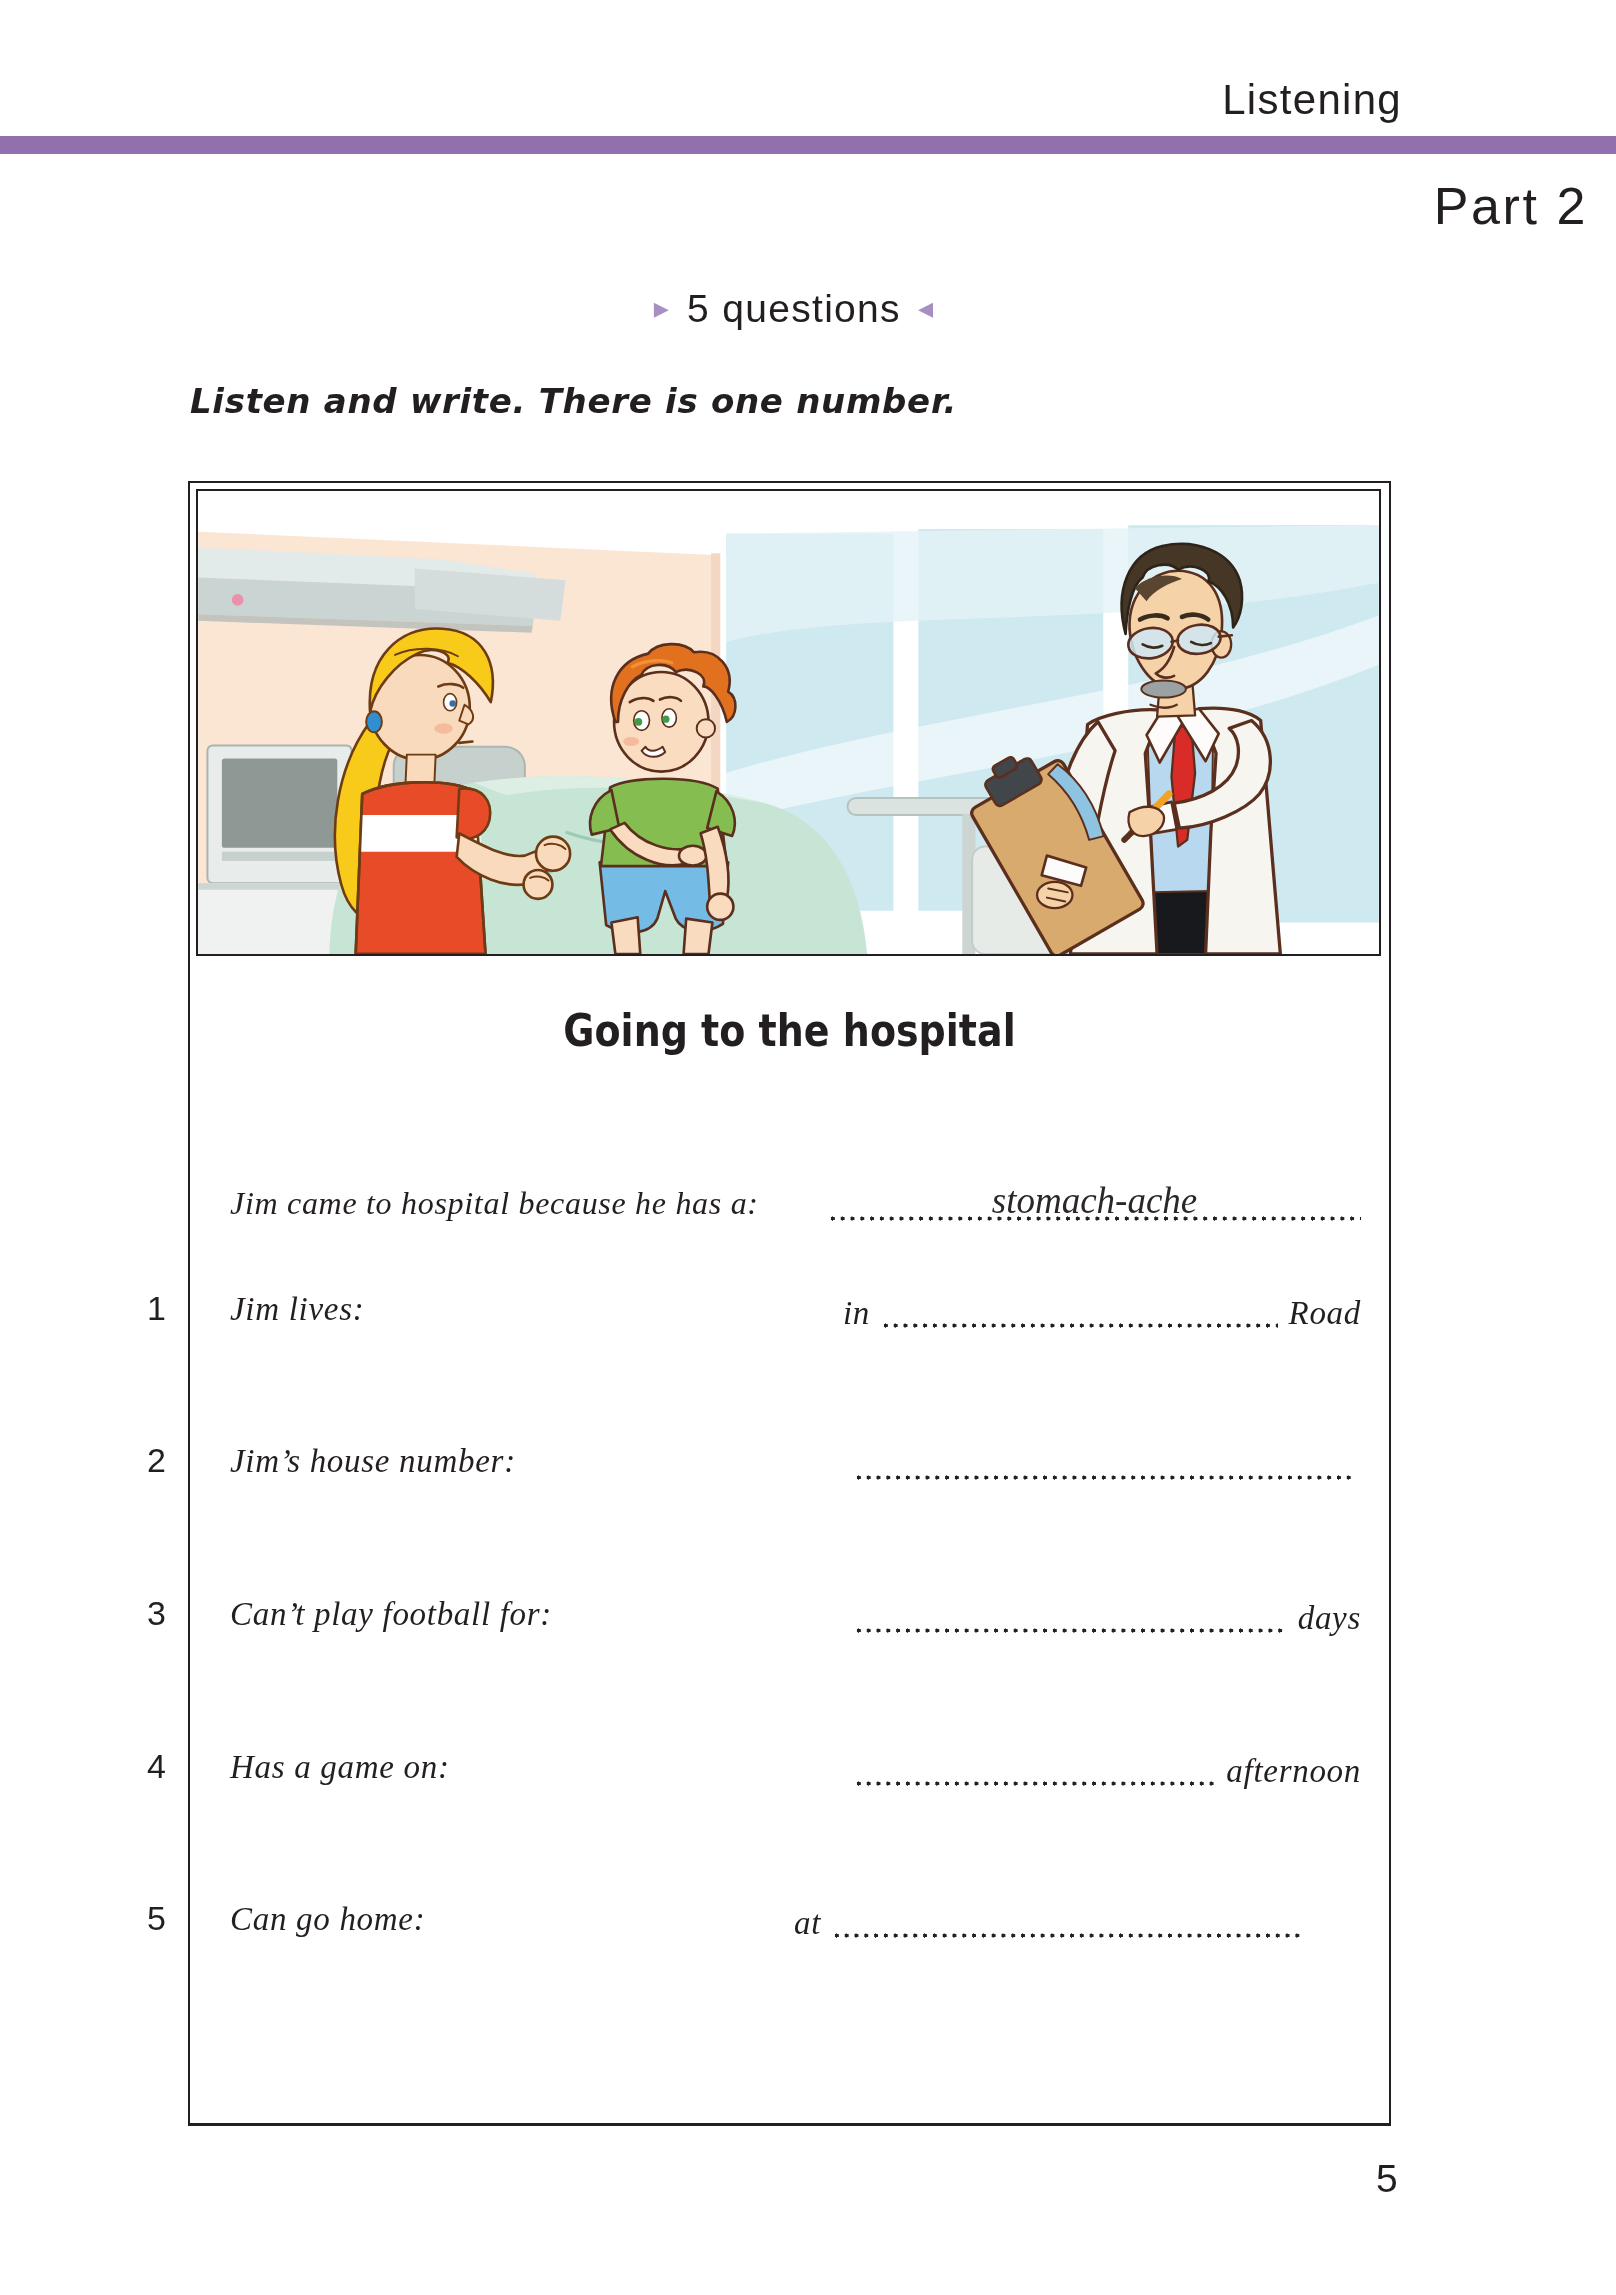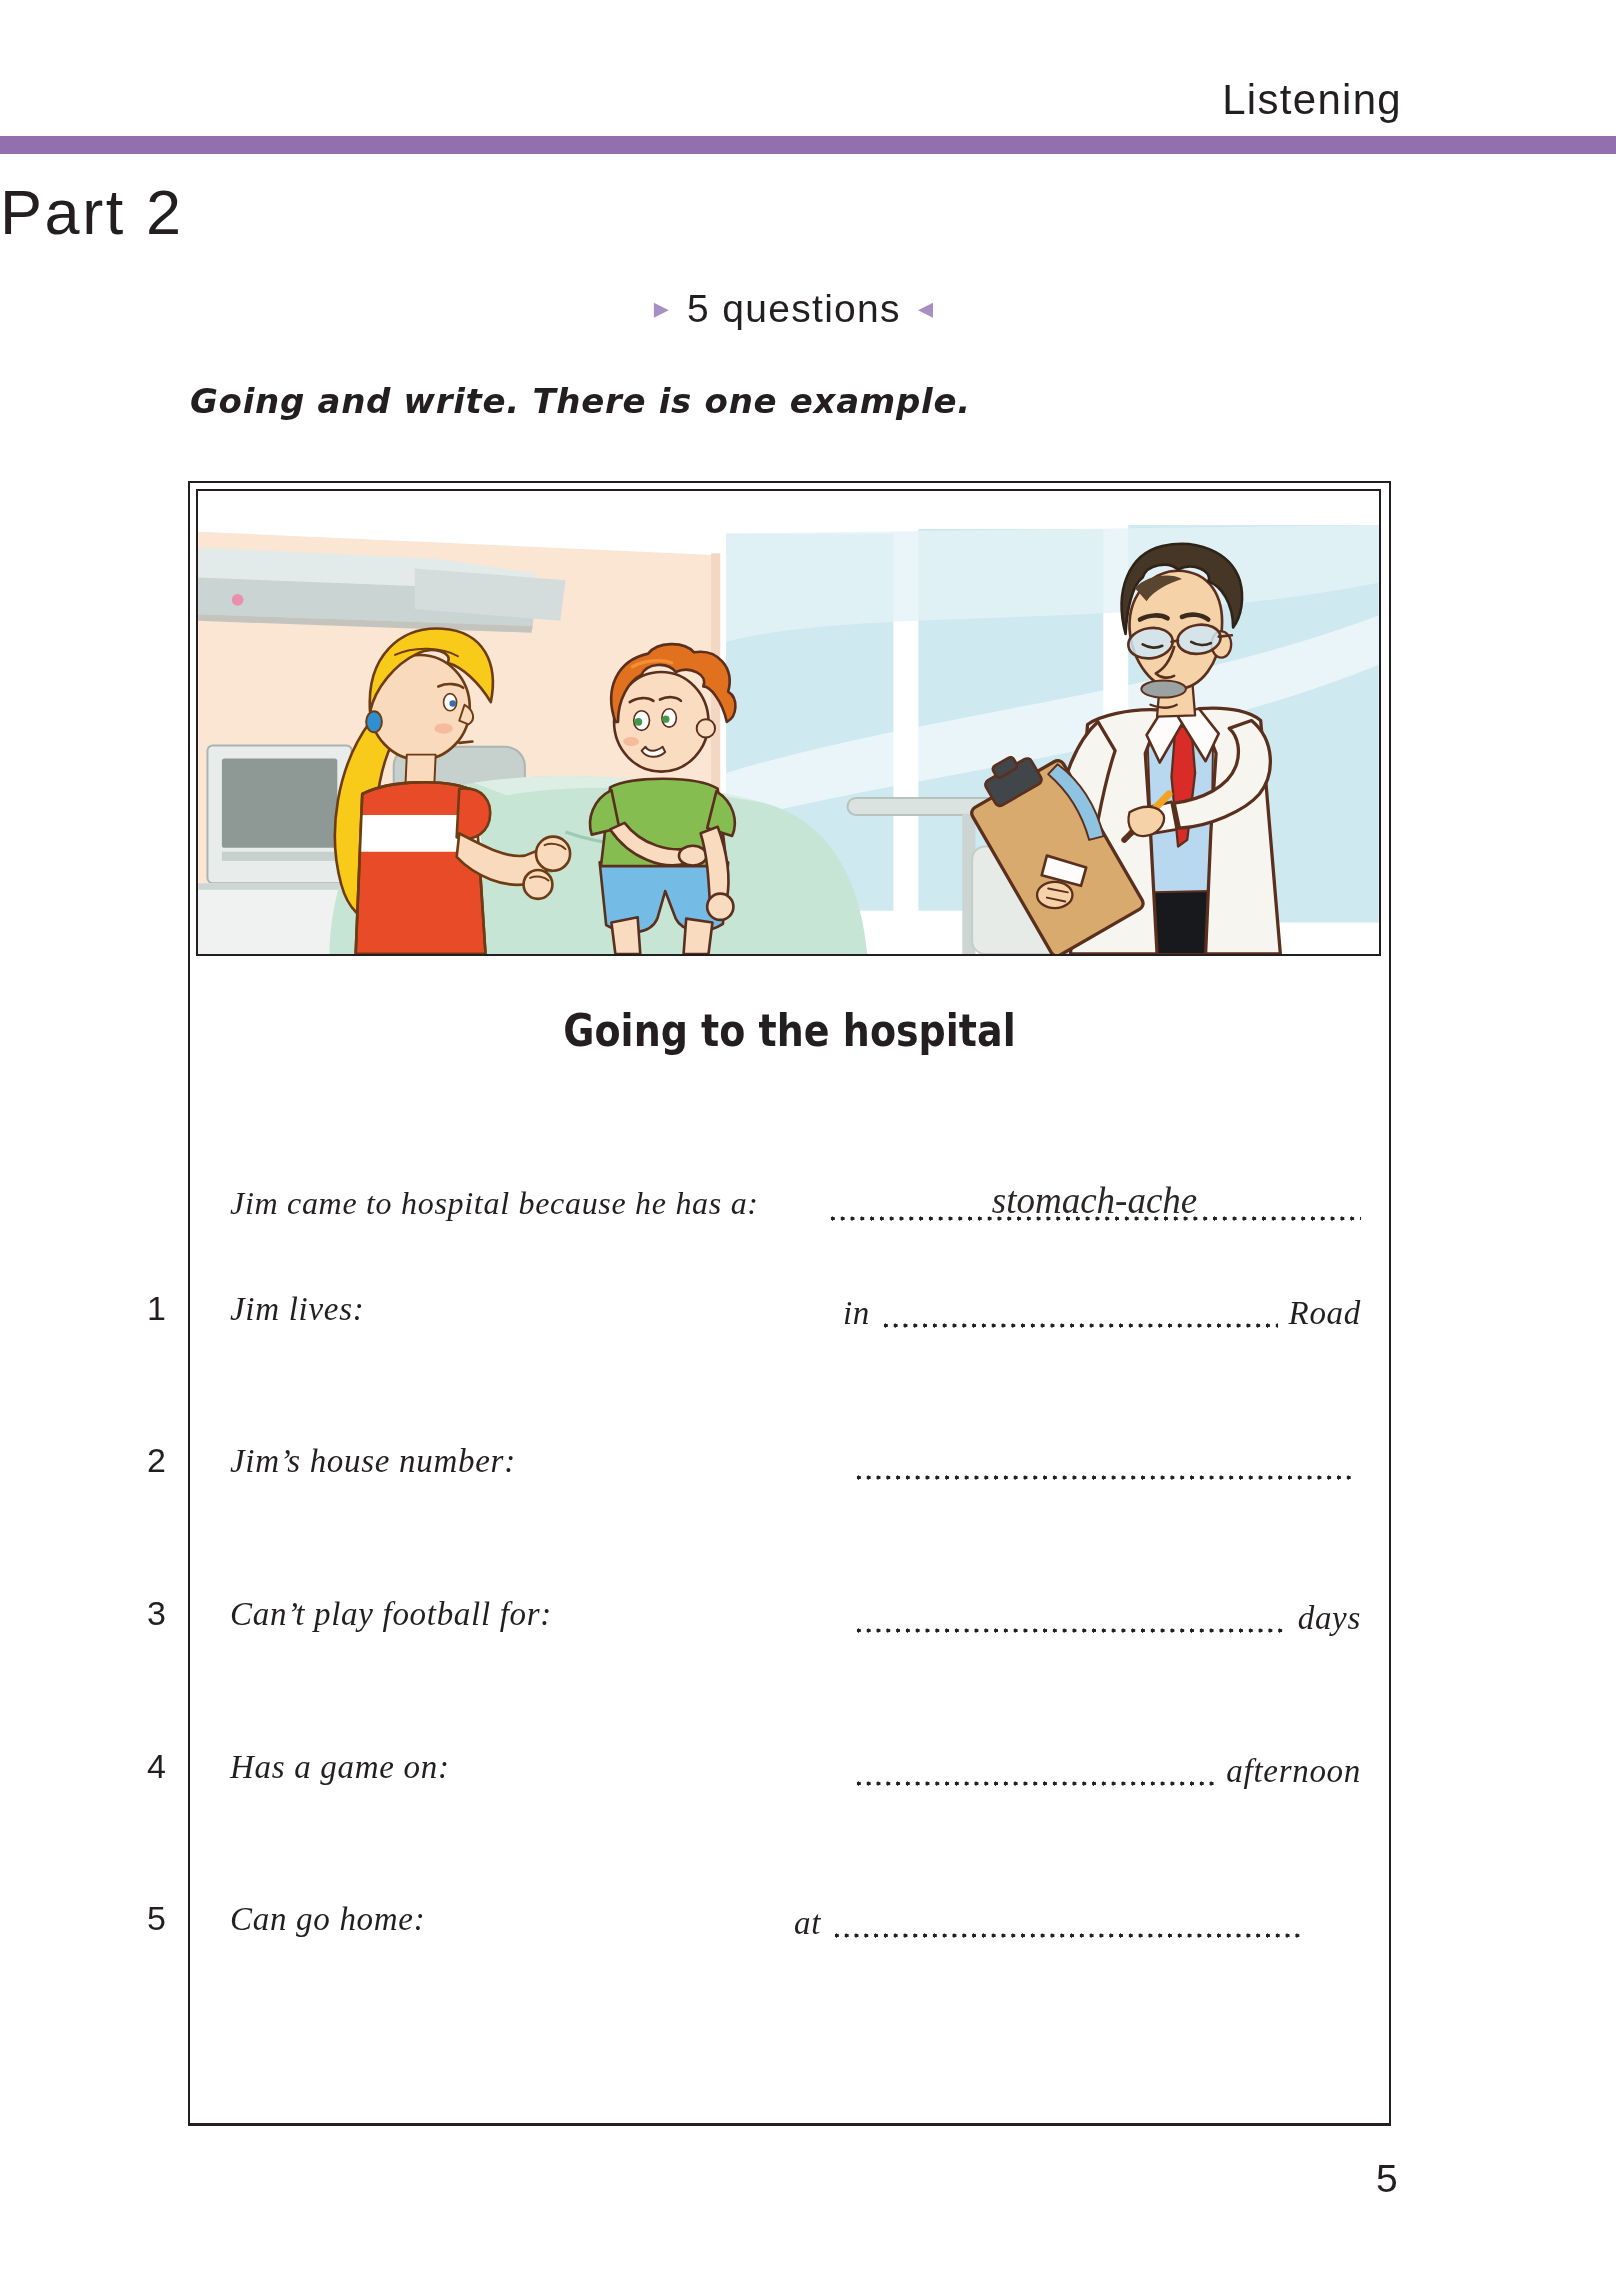--- a/index.html
+++ b/index.html
@@ -17,21 +17,21 @@
   .section-label{
     position:absolute;top:76px;right:226px;
     font-size:42px;letter-spacing:1.3px;font-weight:400;
     font-family:"Liberation Sans",sans-serif;
   }
   .accent-bar{
     position:absolute;top:136px;left:0;width:1616px;height:18.4px;
   }
   .part-title{
     position:absolute;top:176px;left:0;width:1588px;
-    text-align:left;font-size:63px;font-weight:400;letter-spacing:2.6px;
+    text-align:right;font-size:52px;font-weight:400;letter-spacing:2.6px;
     font-family:"Liberation Sans",sans-serif;
   }
   .part-subtitle{
     position:absolute;top:287px;left:0;width:1588px;
     text-align:center;font-size:39px;letter-spacing:1.3px;font-weight:400;
   }
   .tri{font-size:30px;position:relative;top:-3.9px;}
   .tri.left{margin-right:17px;}
   .tri.right{margin-left:17px;}
   .instruction{
@@ -100,21 +100,21 @@
 <div class="page">
 
   <div class="section-label">Listening</div>
   <div class="accent-bar" style="background:#9270ae"></div>
 
   <div class="part-title">Part 2</div>
   <div class="part-subtitle">
     <span class="tri left" style="color:#a78fc3">▸</span><span>5 questions</span><span class="tri right" style="color:#a78fc3">◂</span>
   </div>
 
-  <div class="instruction">Going and write. There is one example.</div>
+  <div class="instruction">Listen and write. There is one number.</div>
 
   <div class="sheet-box"></div>
 
   <figure class="illo-frame" style="margin:0">
     <svg viewBox="0 0 1800 706">
 
       <rect x="0" y="0" width="1800" height="706" fill="#ffffff"></rect>
       <path d="M0,62 L795,98 L795,706 L0,706 Z" fill="#fbe5d3"></path>
       <rect x="782" y="95" width="14" height="611" fill="#f3d7c3"></rect>
 

